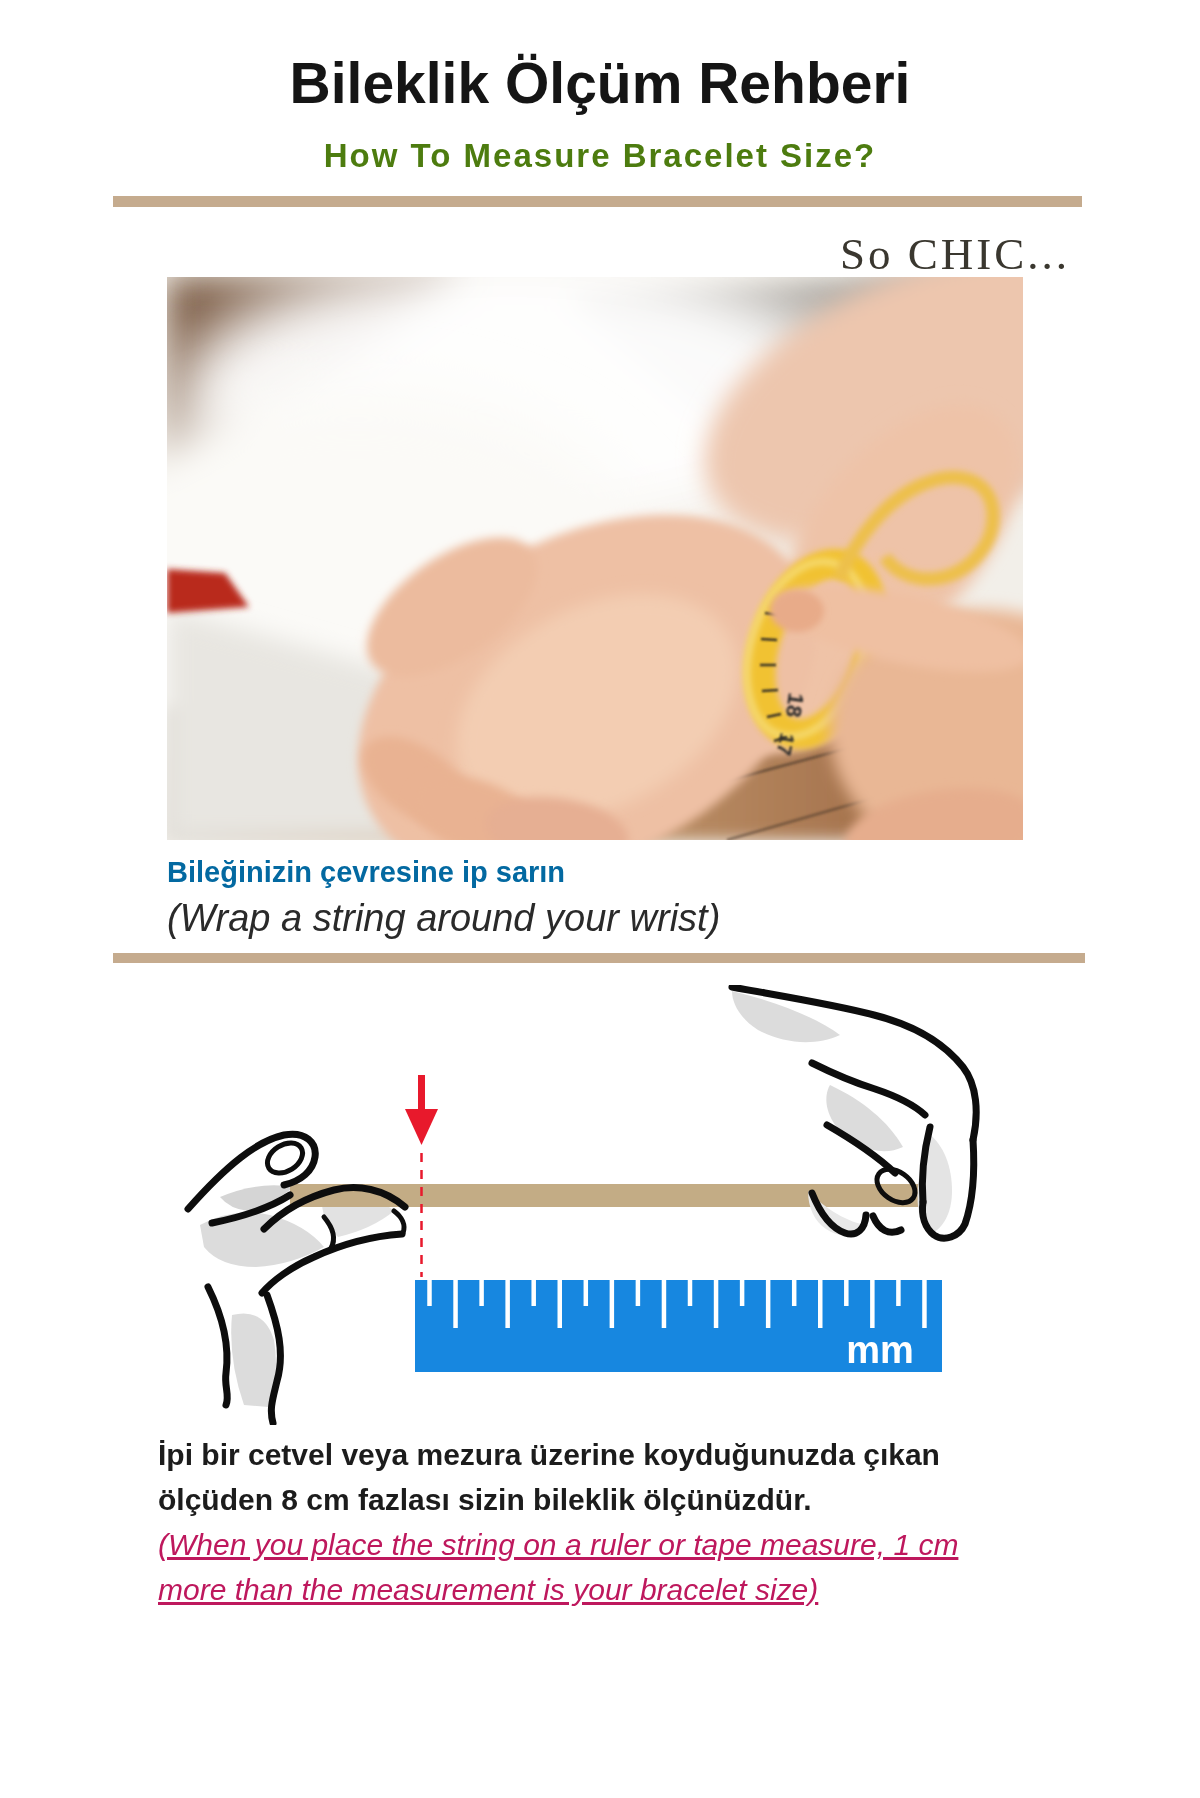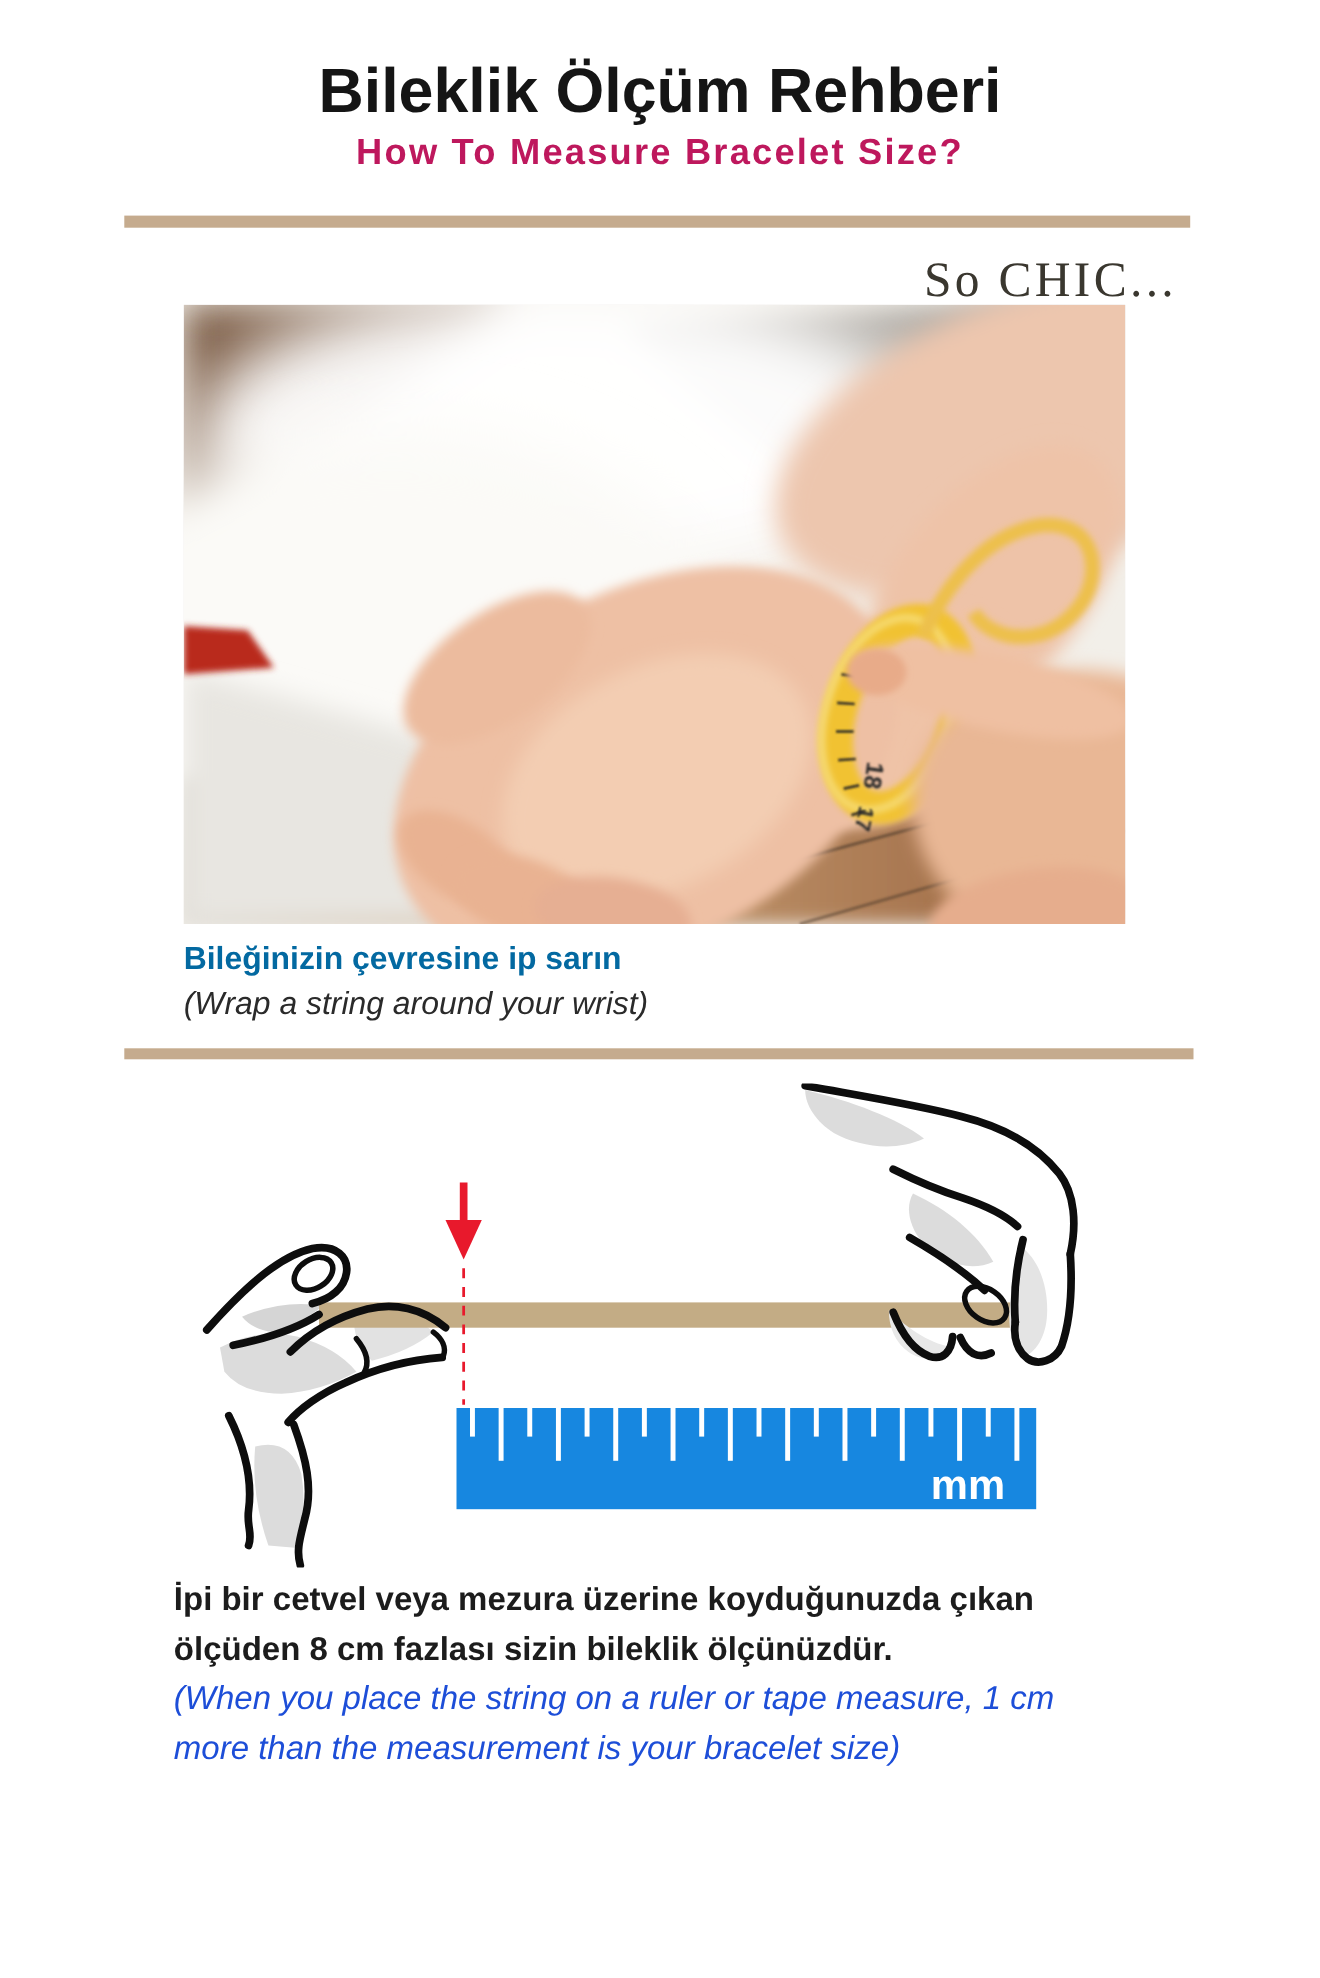--- a/index.html
+++ b/index.html
@@ -6,46 +6,46 @@
   #page{
     position:relative;width:1200px;height:1798px;background:#ffffff;overflow:hidden;
     font-family:"Liberation Sans", sans-serif;color:#1f1f1f;
   }
   .abs{position:absolute;}
   .page-title{
     left:0;top:50px;width:1200px;text-align:center;
     font-size:57px;font-weight:bold;color:#151515;letter-spacing:0px;
   }
   .page-subtitle{
-    left:0;top:119px;width:1200px;text-align:center;
-    font-size:33px;font-weight:bold;color:#be185d;letter-spacing:2px;
+    left:0;top:137px;width:1200px;text-align:center;
+    font-size:33px;font-weight:bold;color:#4d7c0f;letter-spacing:2px;
   }
   .divider{
     left:113px;width:969px;height:11px;background:#c5ab8e;
   }
   .divider-1{top:196px;}
   .divider-2{top:953px;width:972px;height:10px;}
   .brand-logo{
     top:210px;left:820px;width:250px;text-align:right;
     font-family:"Liberation Serif", serif;
     font-size:45px;color:#3a372f;letter-spacing:3px;white-space:nowrap;margin-top:18px;
   }
   .photo-frame{
     left:167px;top:277px;width:856px;height:563px;overflow:hidden;background:#efece6;
   }
   .caption-tr{
     left:167px;top:856px;font-size:29px;font-weight:bold;color:#0369a1;
   }
   .caption-en{
-    left:167px;top:897px;font-size:29px;font-style:italic;color:#2a2a2a;
+    left:167px;top:897px;font-size:38px;font-style:italic;color:#2a2a2a;
   }
   .illustration{left:172px;top:985px;width:930px;height:440px;}
   .instr{left:158px;width:930px;font-size:30px;line-height:45px;}
   .instr-bold{font-weight:bold;color:#1c1c1c;}
-  .instr-italic{font-style:italic;color:#1d4ed8;}
+  .instr-italic{font-style:italic;color:#be185d;text-decoration:underline;}
   .i1{top:1432px;} .i2{top:1477px;} .i3{top:1522px;} .i4{top:1567px;}
 </style>
 </head>
 <body>
 
 <div id="page">
 
   <div class="abs page-title">Bileklik Ölçüm Rehberi</div>
   <div class="abs page-subtitle">How To Measure Bracelet Size?</div>
   <div class="abs divider divider-1"></div>

